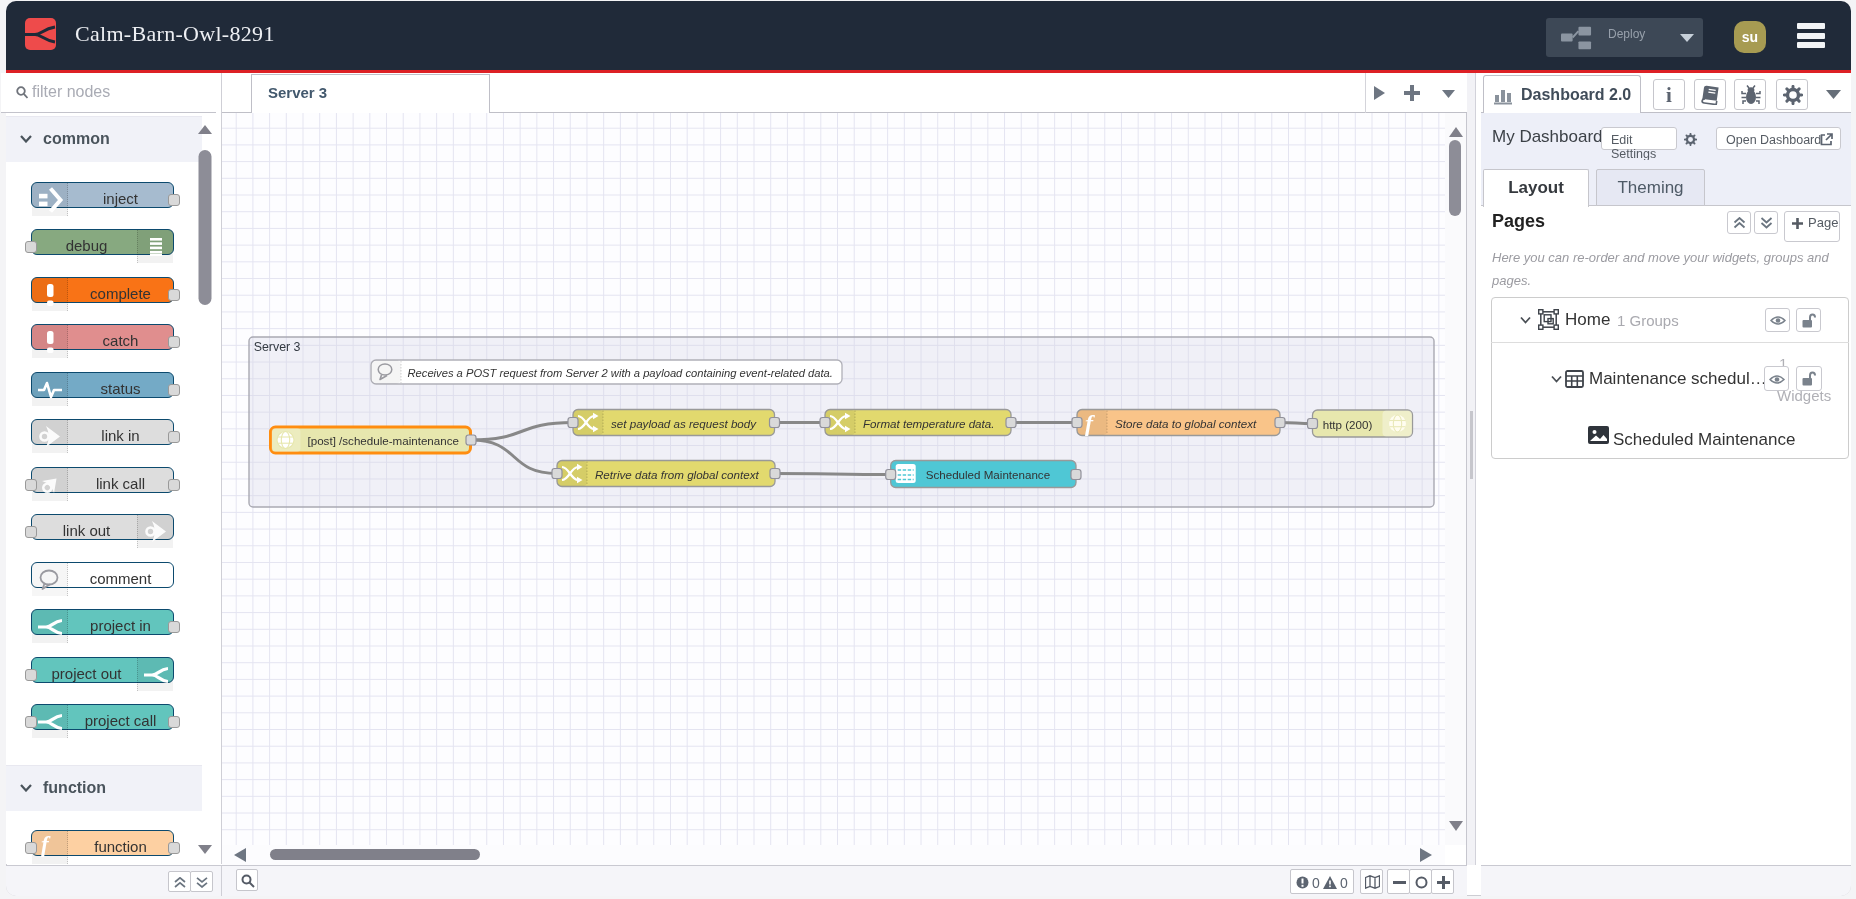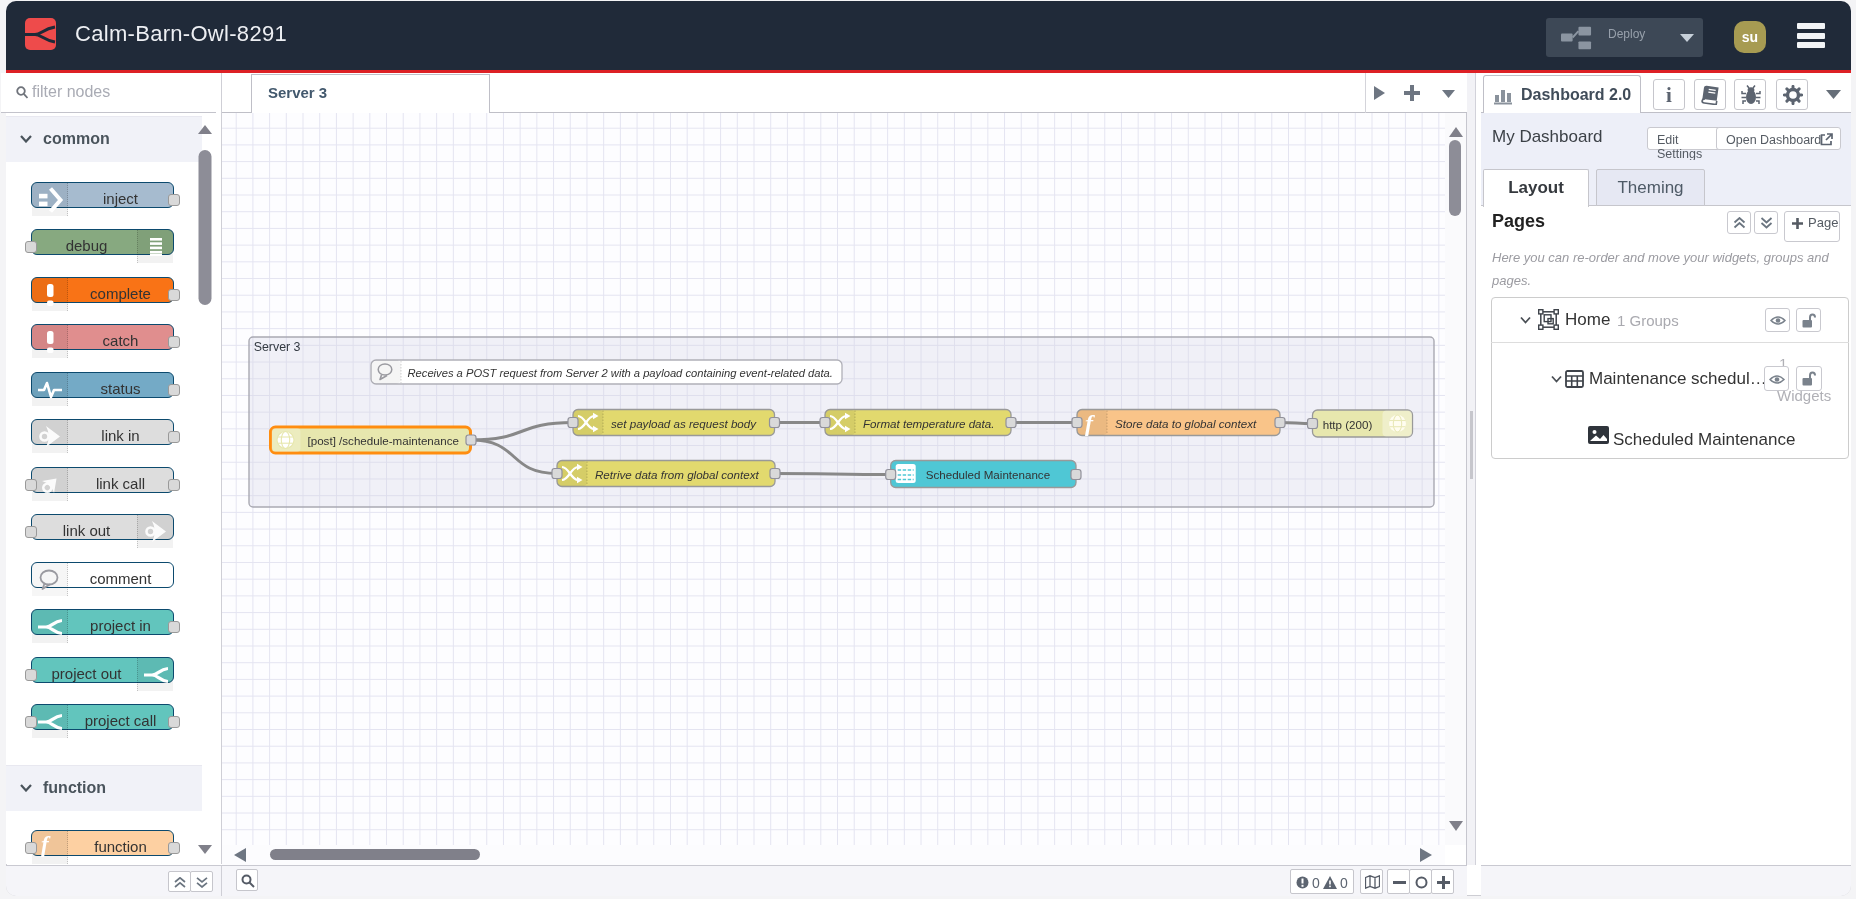--- a/index.html
+++ b/index.html
@@ -1,21 +1,21 @@
 <!DOCTYPE html>
 <html><head>
 <meta charset="utf-8">
 <style>
   * { margin:0; padding:0; box-sizing:border-box; }
   html,body { width:1856px; height:899px; overflow:hidden; background:#f4f4f6; font-family:"Liberation Sans", sans-serif; }
   .abs { position:absolute; }
   #header { position:absolute; left:6px; top:1px; width:1845px; height:69px; background:#202a39; border-radius:10px 10px 0 0; }
   #redline { position:absolute; left:6px; top:70px; width:1845px; height:3px; background:#dd2025; }
   #mainbg { position:absolute; left:6px; top:73px; width:1845px; height:823px; background:#ffffff; border:1px solid #cdcdd3; border-top:none; border-radius:0 0 10px 10px; }
-  .hdrtitle { position:absolute; left:75px; top:21px; color:#edeff3; font-size:22px; letter-spacing:0.3px; }
+  .hdrtitle { position:absolute; left:75px; top:21px; color:#edeff3; font-size:22px; letter-spacing:0.3px;font-family:Liberation Serif, serif; }
   #deploybtn { position:absolute; left:1546px; top:18px; width:157px; height:39px; background:#3d4856; border-radius:3px; }
   #deploybtn .dtext { position:absolute; left:62px; top:9px; font-size:12px; color:#97a0ab; }
   #avatar { position:absolute; left:1734px; top:21px; width:32px; height:32px; border-radius:10px; background:#a79b52; color:#fff; font-weight:bold; font-size:14px; text-align:center; line-height:32px; }
   #burger { position:absolute; left:1797px; top:23px; width:28px; height:26px; }
   #burger div { position:absolute; left:0; width:28px; height:6px; background:#f2f4f6; border-radius:1px; }
 
   
   #palette { position:absolute; left:6px; top:73px; width:216px; height:791px; background:#fff; border-right:1px solid #cfcfd6; }
   #filterrow { position:absolute; left:1px; top:73px; width:215px; height:40px; background:#fff; border-bottom:1px solid #c3c3cb; }
   #filterrow .ph { position:absolute; left:31px; top:10px; color:#a9abb4; font-size:16px; }
@@ -544,21 +544,21 @@
       </g>
     </svg>
 </div>
 <svg class="abs" style="left:1826px;top:90px;" width="15" height="9" viewBox="0 0 15 9">
     <path d="M0 0 H15 L7.5 9 Z" fill="#666e78"></path>
   </svg>
 
 <div id="mydash">
     <span class="t">My Dashboard</span>
   </div>
-<div class="wbtn" style="left:1647px;top:127px;width:76px;height:23px;padding-left:25px;">
+<div class="wbtn" style="left:1601px;top:127px;width:76px;height:23px;padding-left:25px;">
   <span style="position:absolute;left:9px;top:4.5px;font-size:12.5px;">Edit Settings</span>
   <svg class="abs" style="left:82px;top:5px;" width="13" height="13" viewBox="0 0 20 20">
       <circle cx="10" cy="10" r="5.5" fill="none" stroke="#5c6470" stroke-width="3.4"></circle>
       <g stroke="#5c6470" stroke-width="3" stroke-linecap="round">
         <path d="M10 3.2 V1.4 M10 16.8 V18.6 M3.2 10 H1.4 M16.8 10 H18.6 M5.2 5.2 L3.9 3.9 M14.8 14.8 L16.1 16.1 M14.8 5.2 L16.1 3.9 M5.2 14.8 L3.9 16.1"></path>
       </g>
     </svg>
 </div>
 <div class="wbtn" style="left:1716px;top:127px;width:125px;height:23px;">
   <span style="position:absolute;left:9px;top:4.5px;font-size:12.5px;">Open Dashboard</span>

